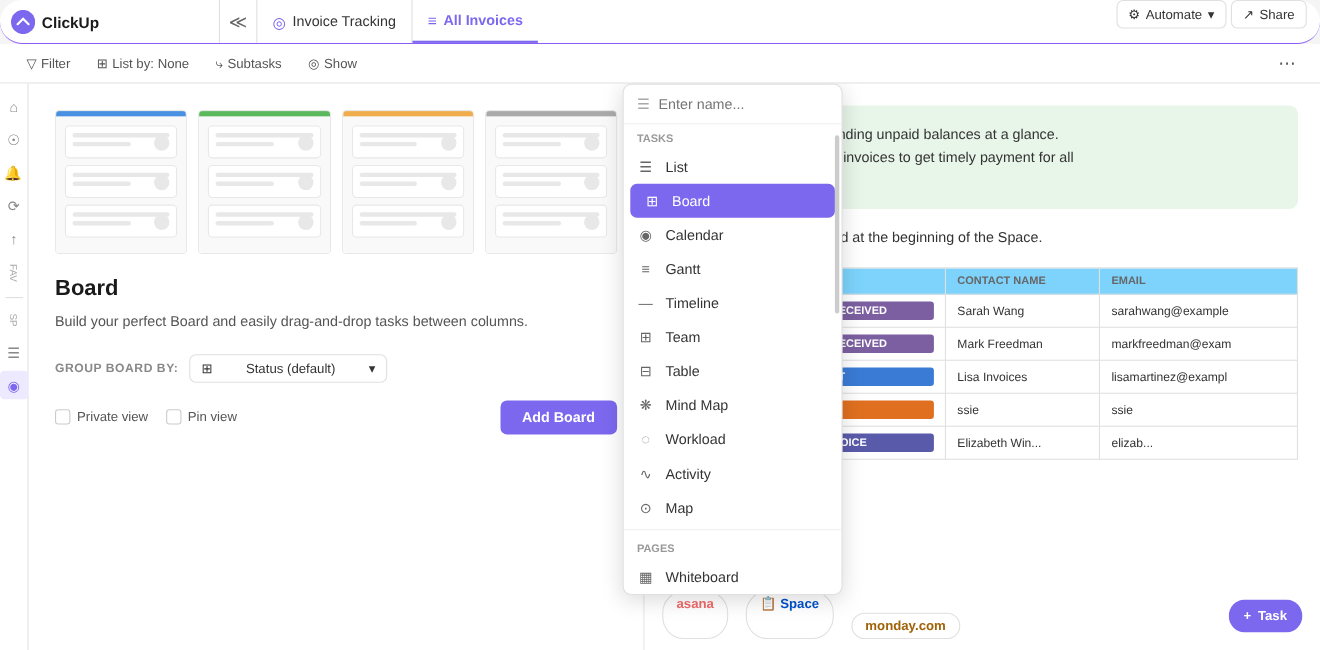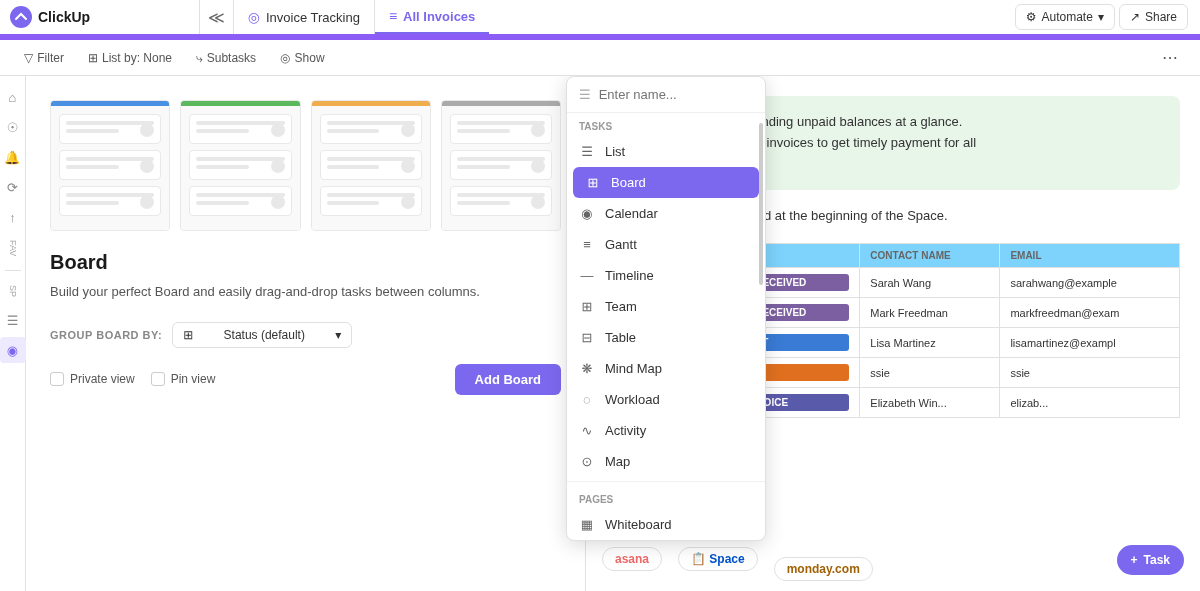--- a/index.html
+++ b/index.html
@@ -1,21 +1,21 @@
 <!DOCTYPE html>
 <html><head>
   <meta charset="utf-8">
   <style>
     * { box-sizing: border-box; margin: 0; padding: 0; }
     body { font-family: -apple-system, BlinkMacSystemFont, 'Segoe UI', sans-serif; font-size: 13px; background: #f5f5f5; overflow: hidden; }
 
     
     .topbar {
-      display: flex; align-items: center; height: 40px; background: #fff;
-      border-bottom: 6px solid #8b5cf6; position: relative; z-index: 100;
+      display: flex; align-items: flex-start; height: 40px; background: #fff;
+      border-bottom: 1px solid #8b5cf6; position: relative; z-index: 100; border-radius: 20px;
     }
     .logo-area {
       display: flex; align-items: center; gap: 6px; padding: 0 10px;
       min-width: 200px; border-right: 1px solid #e0e0e0; height: 100%;
     }
     .logo-icon { width: 22px; height: 22px; }
     .logo-text { font-weight: 700; font-size: 14px; color: #1a1a1a; }
     .collapse-btn {
       padding: 0 8px; color: #666; cursor: pointer; font-size: 16px;
       border-right: 1px solid #e0e0e0; height: 100%; display: flex; align-items: center;
@@ -172,21 +172,21 @@
       font-size: 10px; font-weight: 700; color: #fff; text-align: center; width: 100%;
     }
     .status-partial { background: #7b5fa0; }
     .status-invoice-sent { background: #3a7bd5; }
     .status-overdue { background: #e07020; }
     .status-generating { background: #5a5aaa; }
 
     
     .bottom-logos {
       position: absolute; bottom: 0; right: 0; left: 0;
-      display: flex; align-items: center; padding: 10px 16px; gap: 16px;
+      display: flex; padding: 10px 16px; gap: 16px;
       background: rgba(255,255,255,0.95);
     }
     .logo-pill {
       padding: 4px 12px; border: 1px solid #e0e0e0; border-radius: 20px;
       font-size: 12px; font-weight: 700;
     }
     .logo-asana { color: #f06a6a; }
     .logo-trello { color: #0052cc; }
     .logo-monday { color: #a16207; margin-top: 20px; }
 
@@ -467,21 +467,21 @@
             <td>Sarah Wang</td>
             <td>sarahwang@example</td>
           </tr>
           <tr>
             <td><span class="status-badge status-partial">PARTIAL PAYMENT RECEIVED</span></td>
             <td>Mark Freedman</td>
             <td>markfreedman@exam</td>
           </tr>
           <tr>
             <td><span class="status-badge status-invoice-sent">INVOICE SENT</span></td>
-            <td>Lisa Martinez</td>
+            <td>Lisa Invoices</td>
             <td>lisamartinez@exampl</td>
           </tr>
           <tr>
             <td><span class="status-badge status-overdue">OVERDUE</span></td>
             <td>ssie</td>
             <td>ssie</td>
           </tr>
           <tr>
             <td><span class="status-badge status-generating">GENERATING INVOICE</span></td>
             <td>Elizabeth Win...</td>

